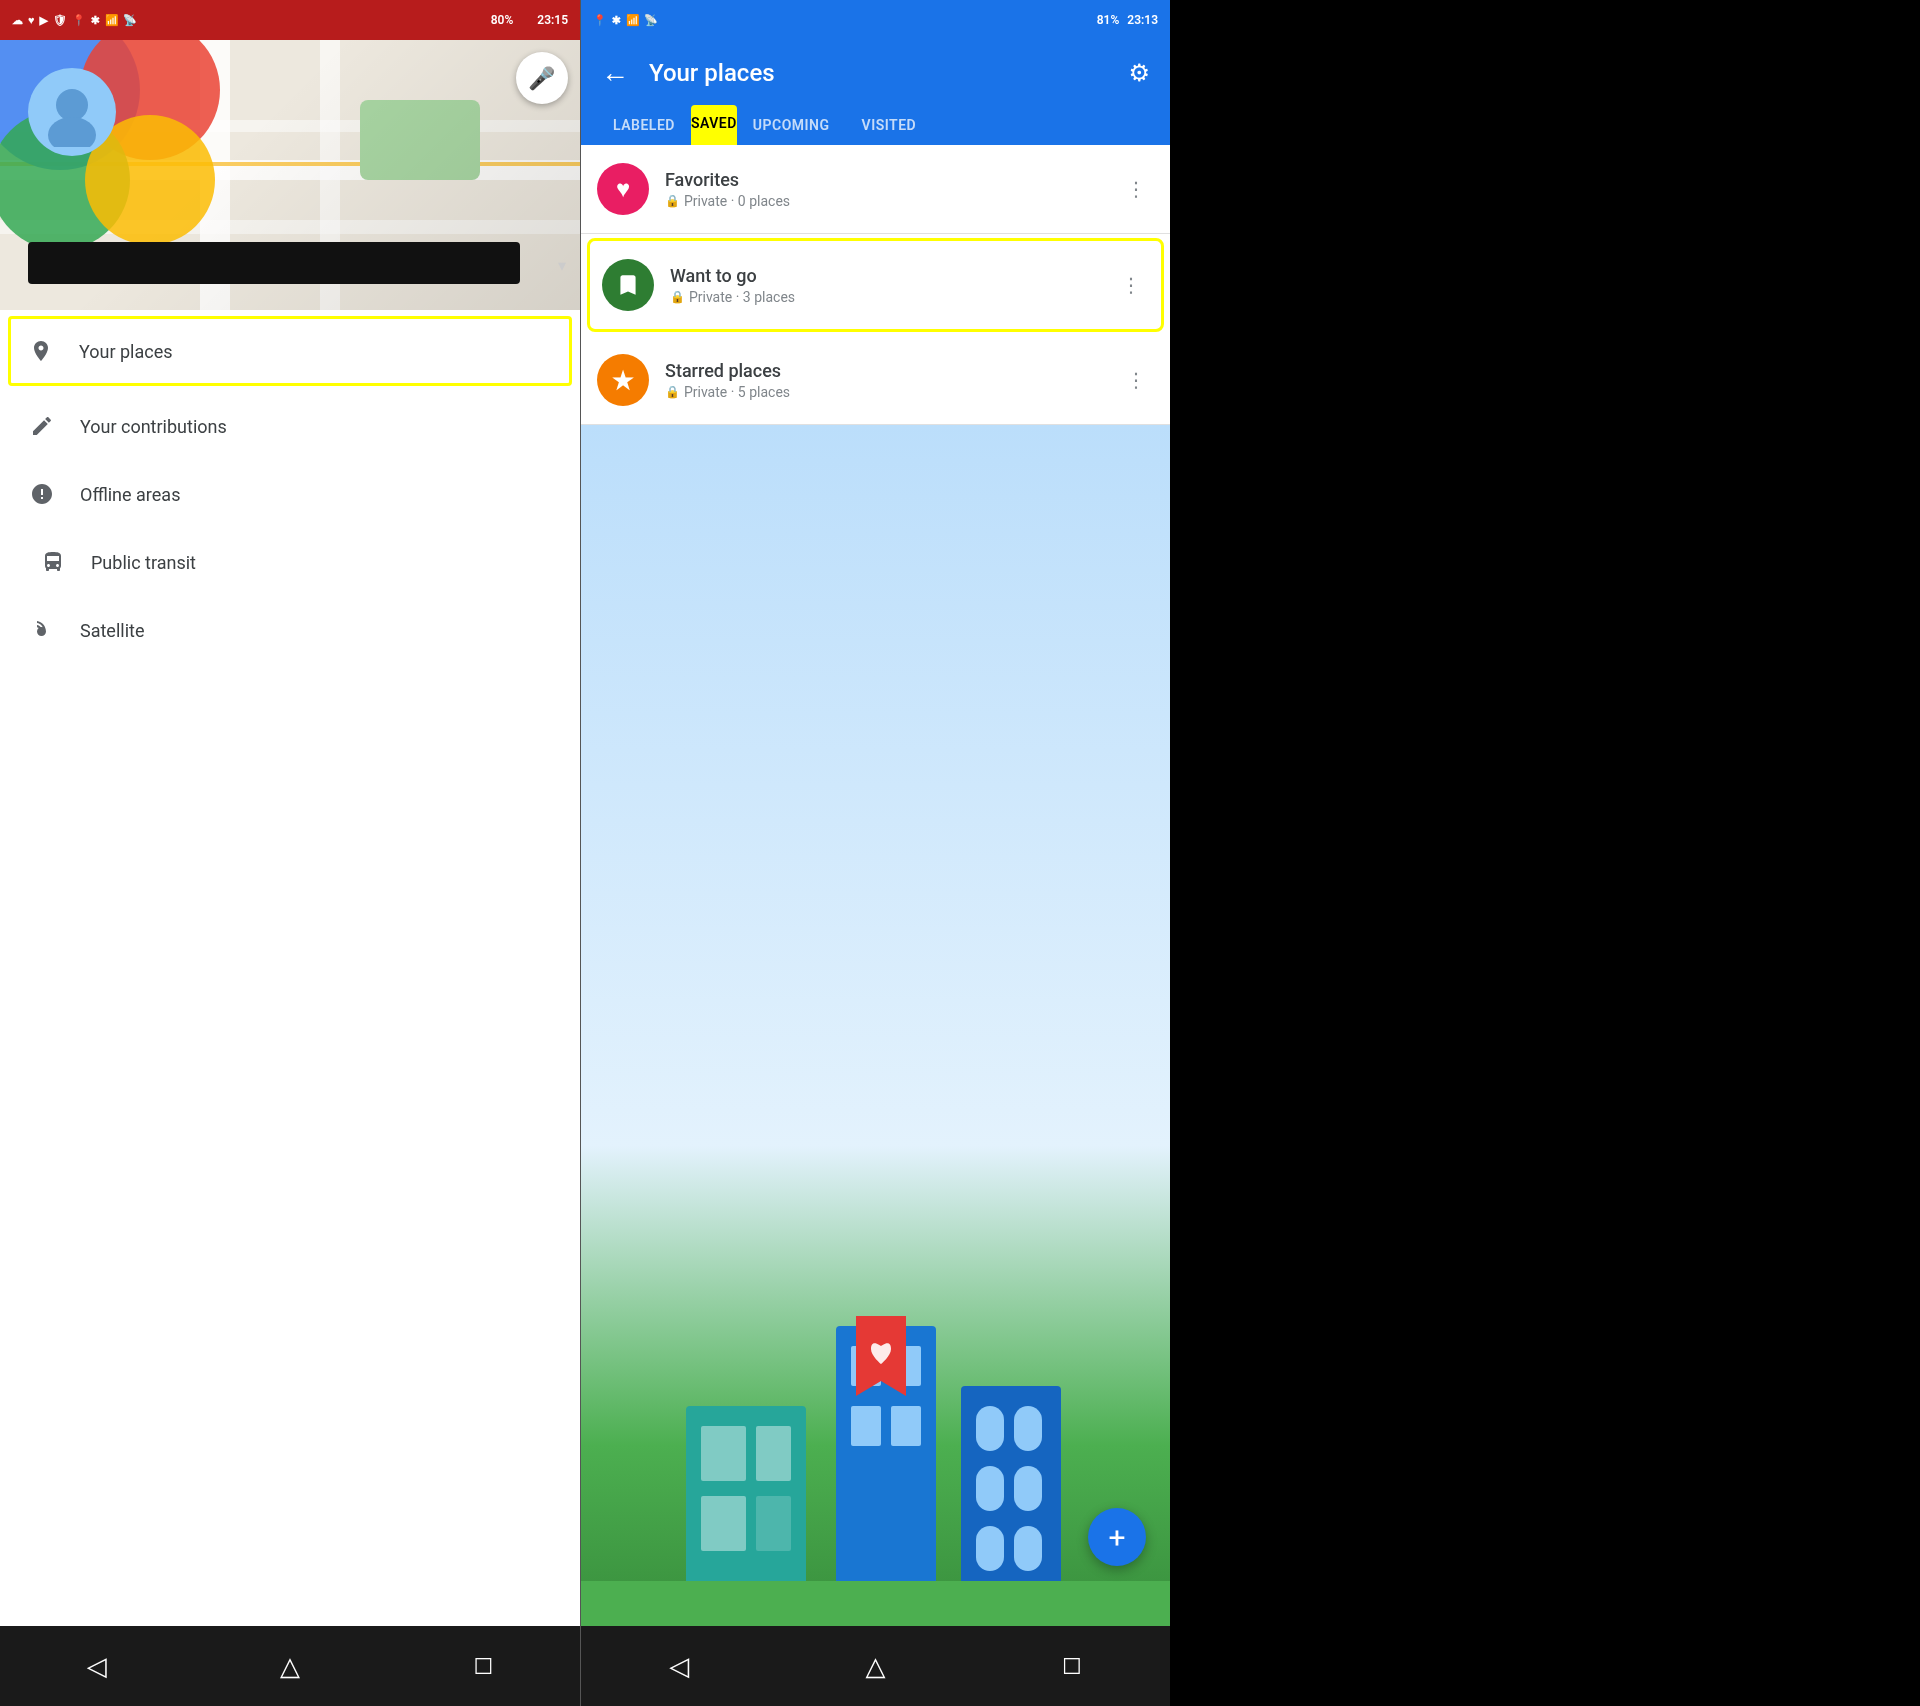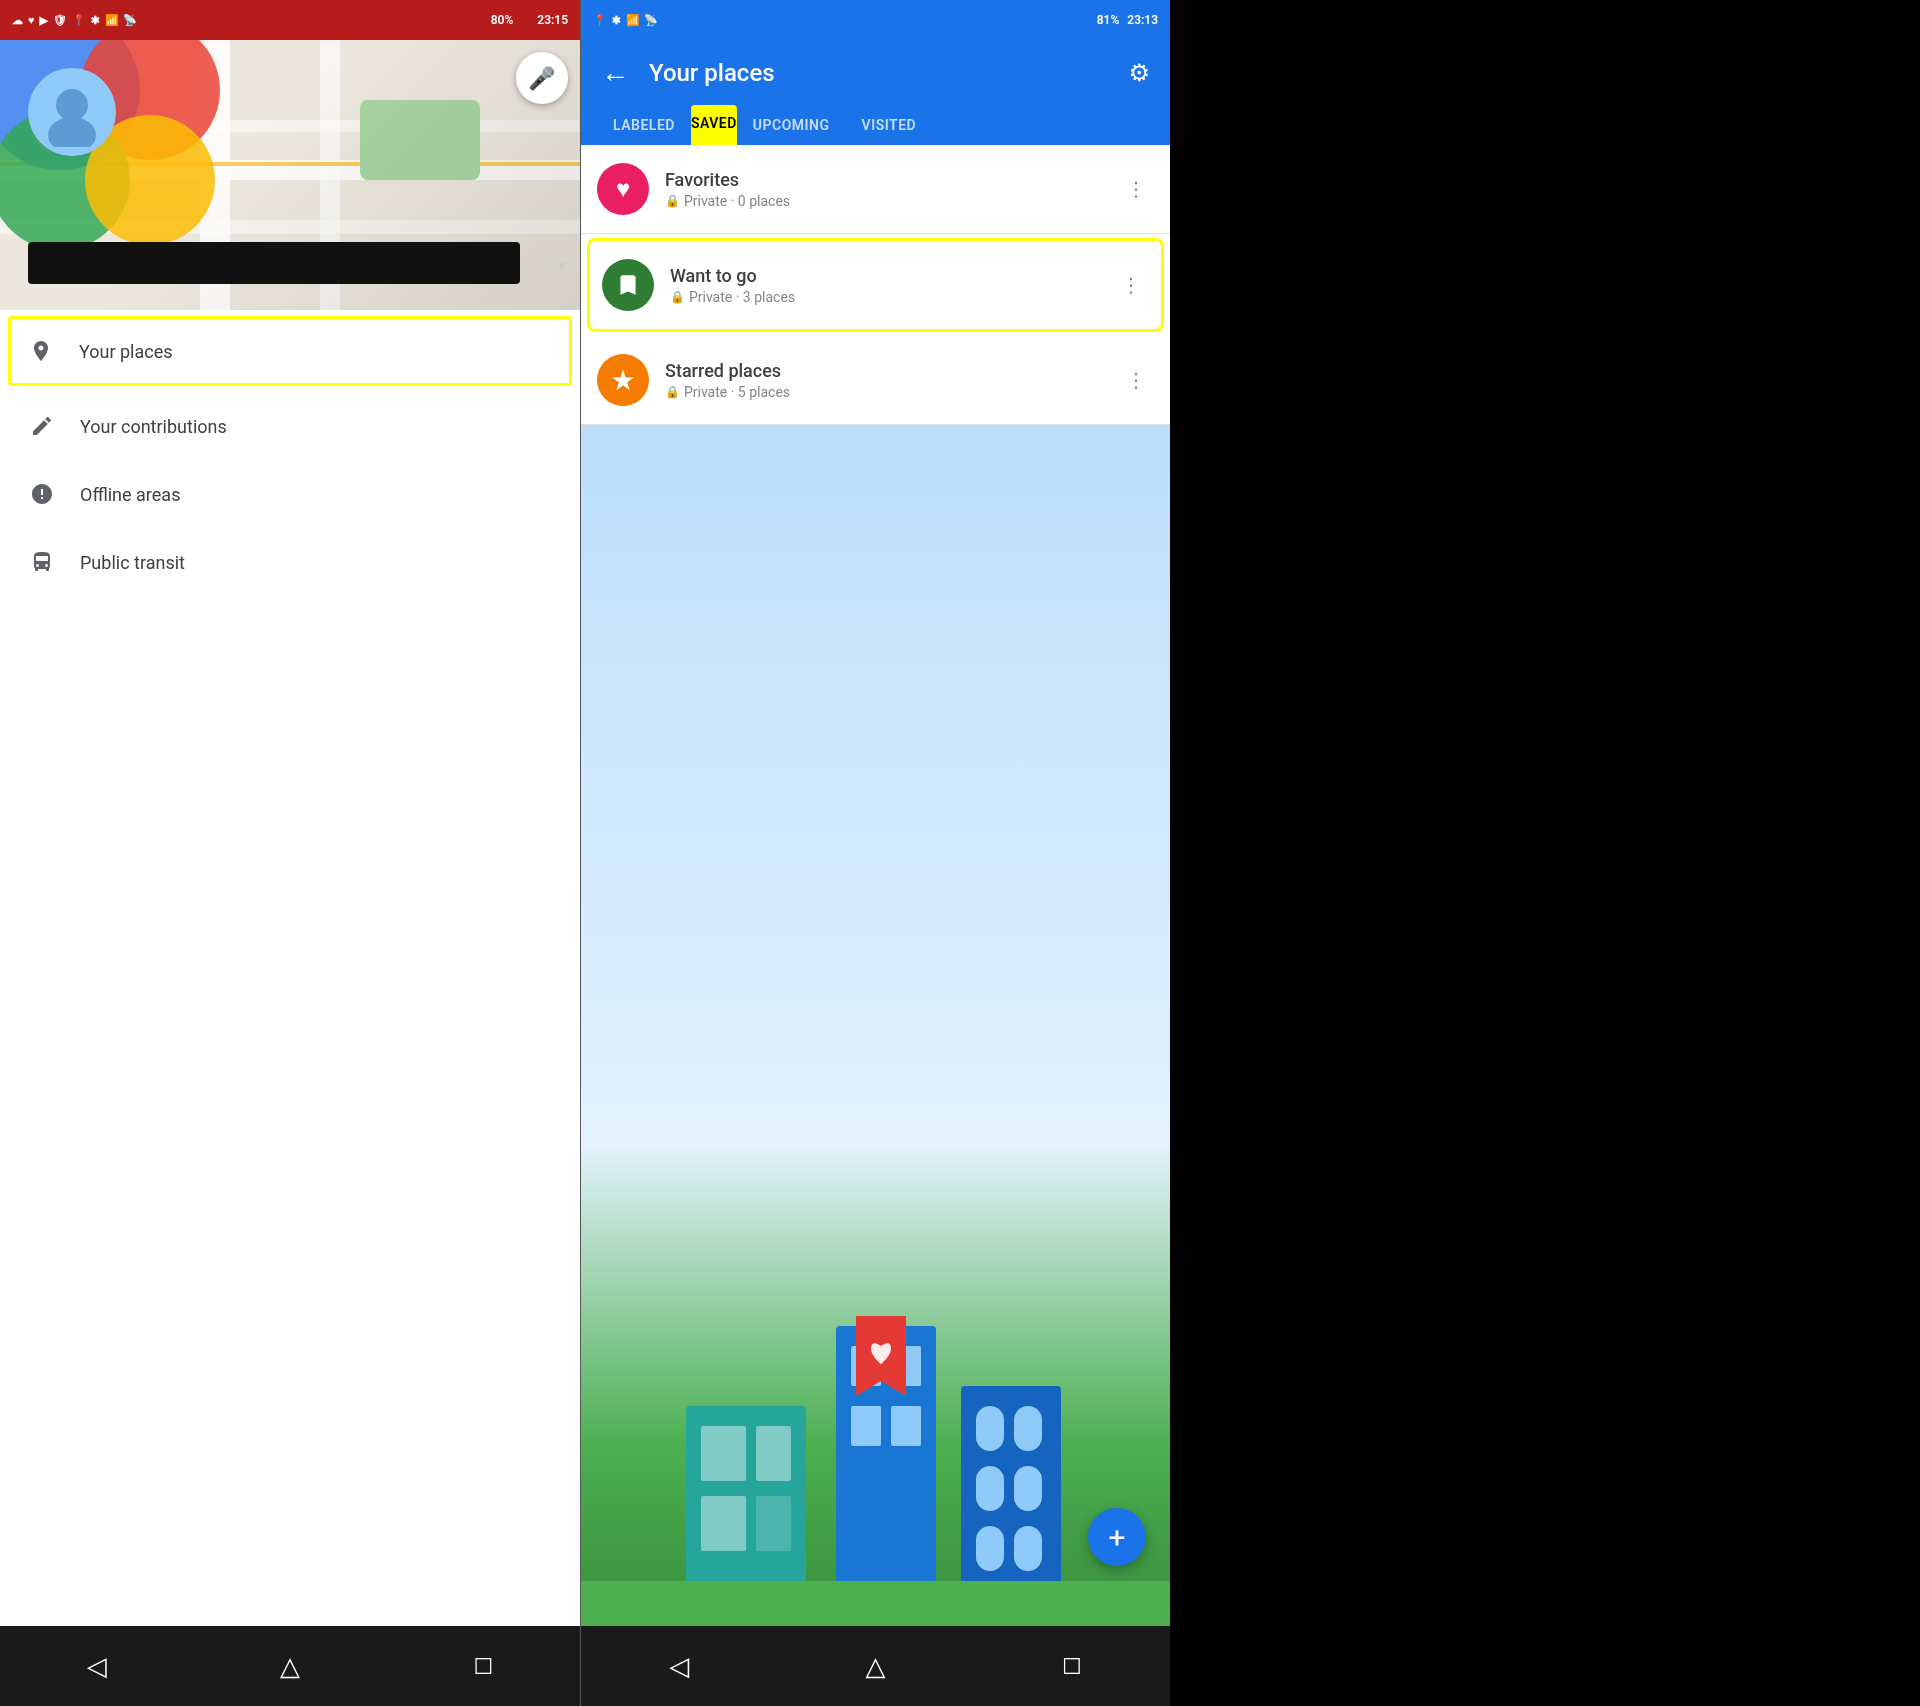--- a/index.html
+++ b/index.html
@@ -108,30 +108,38 @@
         <div style="display:flex; align-items:center; padding:16px 24px; cursor:pointer;">
           <div style="width:36px; height:36px; display:flex; align-items:center; justify-content:center; margin-right:20px; color:#5f6368;">
             <svg width="24" height="24" viewBox="0 0 24 24" fill="#5f6368">
               <path d="M12 2C6.48 2 2 6.48 2 12s4.48 10 10 10 10-4.48 10-10S17.52 2 12 2zm1 15h-2v-2h2v2zm0-4h-2V7h2v6z"></path>
             </svg>
           </div>
           <span style="font-size:18px; color:#3c4043;">Offline areas</span>
         </div>
 
 
+        <div style="display:flex; align-items:center; padding:16px 35px; cursor:pointer;">
+          <div style="width:36px; height:36px; display:flex; align-items:center; justify-content:center; margin-right:20px; color:#5f6368;">
+            <svg width="24" height="24" viewBox="0 0 24 24" fill="#5f6368">
+              <path d="M4 16c0 .88.39 1.67 1 2.22V20c0 .55.45 1 1 1h1c.55 0 1-.45 1-1v-1h8v1c0 .55.45 1 1 1h1c.55 0 1-.45 1-1v-1.78c.61-.55 1-1.34 1-2.22V6c0-3.5-3.58-4-8-4s-8 .5-8 4v10zm3.5 1c-.83 0-1.5-.67-1.5-1.5S6.67 14 7.5 14s1.5.67 1.5 1.5S8.33 17 7.5 17zm9 0c-.83 0-1.5-.67-1.5-1.5s.67-1.5 1.5-1.5 1.5.67 1.5 1.5-.67 1.5-1.5 1.5zm1.5-6H6V6h12v5z"></path>
+            </svg>
+          </div>
+          <span style="font-size:18px; color:#3c4043;">Public transit</span>
+        </div>
+
+
         <div style="display:flex; align-items:center; padding:16px 24px; cursor:pointer;">
           <div style="width:36px; height:36px; display:flex; align-items:center; justify-content:center; margin-right:20px; color:#5f6368;">
             <svg width="24" height="24" viewBox="0 0 24 24" fill="#5f6368">
-              <path d="M4 16c0 .88.39 1.67 1 2.22V20c0 .55.45 1 1 1h1c.55 0 1-.45 1-1v-1h8v1c0 .55.45 1 1 1h1c.55 0 1-.45 1-1v-1.78c.61-.55 1-1.34 1-2.22V6c0-3.5-3.58-4-8-4s-8 .5-8 4v10zm3.5 1c-.83 0-1.5-.67-1.5-1.5S6.67 14 7.5 14s1.5.67 1.5 1.5S8.33 17 7.5 17zm9 0c-.83 0-1.5-.67-1.5-1.5s.67-1.5 1.5-1.5 1.5.67 1.5 1.5-.67 1.5-1.5 1.5zm1.5-6H6V6h12v5z"></path>
-            </svg>
-          </div>
-          <span style="font-size:18px; color:#3c4043;">Public transit</span>
-        </div>
-
-
+              <path d="M11.5 9c-2.49 0-4.5 2.01-4.5 4.5S9.01 18 11.5 18s4.5-2.01 4.5-4.5S13.99 9 11.5 9zM7 3.05V5.08C10.86 5.56 14 9.38 14 14h2C16 8.29 12.14 3.57 7 3.05zM7 7.09v2.04C8.98 9.58 10.5 11.62 10.5 14h2C12.5 10.52 10.12 7.65 7 7.09z"></path>
+            </svg>
+          </div>
+          <span style="font-size:18px; color:#3c4043;">Satellite</span>
+        </div>
 
       </div>
 
       <div style="height:80px; background:#1a1a1a; display:flex; align-items:center; justify-content:space-around;">
         <div style="width:60px; height:60px; display:flex; align-items:center; justify-content:center; color:#fff; font-size:26px; cursor:pointer;">
           <span>◁</span>
         </div>
         <div style="width:60px; height:60px; display:flex; align-items:center; justify-content:center; color:#fff; font-size:26px; cursor:pointer;">
           <span>△</span>
         </div>

